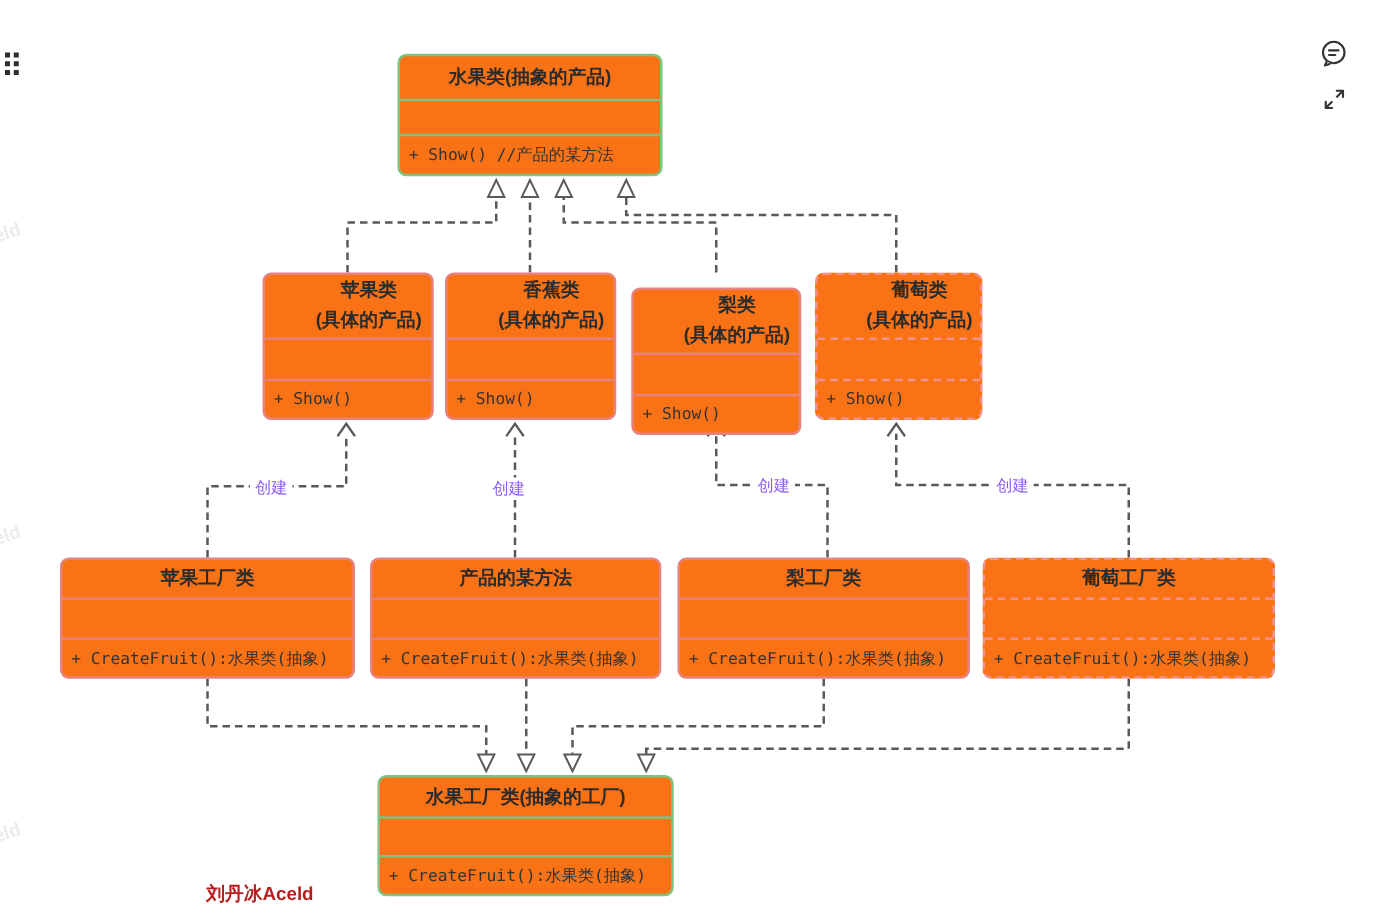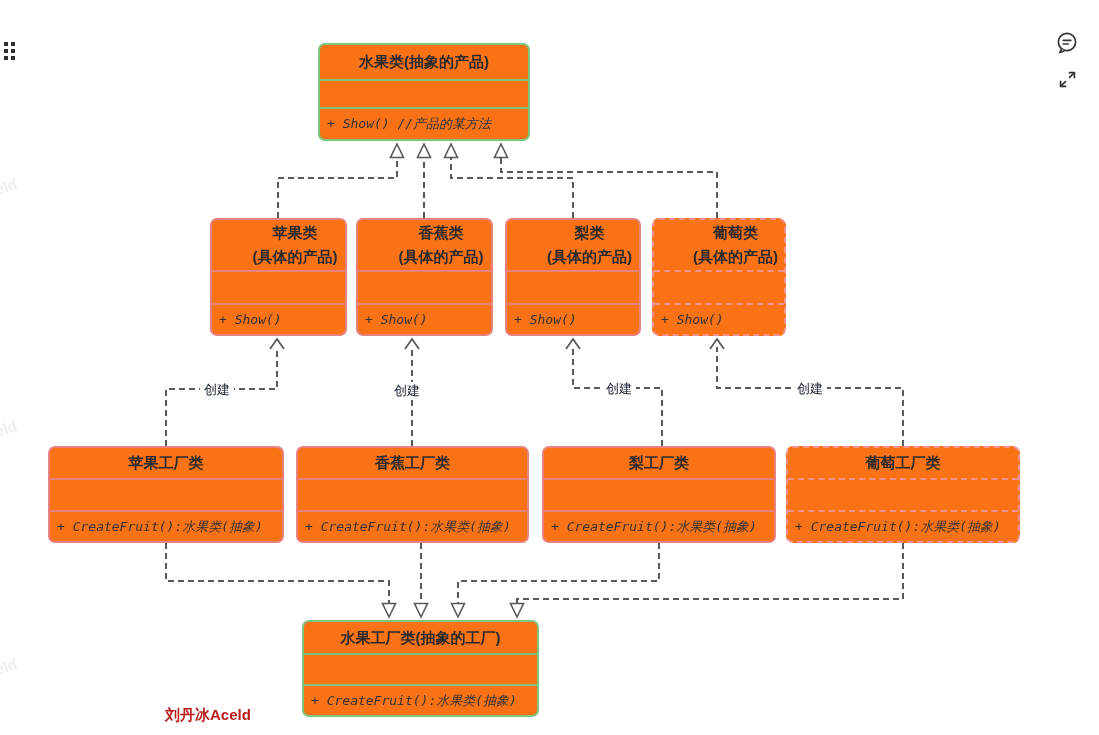--- a/index.html
+++ b/index.html
@@ -6,41 +6,41 @@
   #canvas{position:relative;width:1099px;height:735px;background:#fff;overflow:hidden;
           font-family:"Liberation Sans","DejaVu Sans",sans-serif;color:#2b2b2b;}
 
   
   .box{position:absolute;background:#f97316;border:2px solid var(--bc);border-radius:7px;
        box-sizing:border-box;display:flex;flex-direction:column;z-index:3;}
   .box.green{--bc:#7cc47f;}
   .box.red{--bc:#e8827e;}
   .box.dashed{--bc:#f0928f;border-style:dashed;}
   .cmp{box-sizing:border-box;}
-  .cmp + .cmp{border-top:2px solid var(--bc);font-style:italic;}
+  .cmp + .cmp{border-top:2px solid var(--bc);}
   .box.dashed .cmp + .cmp{border-top-style:dashed;}
   .cmp.title{display:flex;flex-direction:column;align-items:center;justify-content:center;
              font-weight:bold;font-size:15px;line-height:24px;flex:0 0 auto;}
   .cmp.empty{flex:1 1 auto;}
   .cmp.method{flex:0 0 auto;display:flex;align-items:center;padding-left:7px;
               font-family:"DejaVu Sans Mono","Liberation Mono",monospace;
               font-size:13px;color:#333;white-space:nowrap;}
   .b-top    .title{height:34px;}  .b-top    .method{height:32px;}
   .b-prod   .title{height:50px;padding-left:33px;}  .b-prod   .method{height:31px;text-align:right;}
   .b-fact   .title{height:30px;justify-content:center;}  .b-fact   .method{height:31px;}
   .b-bottom .title{height:31px;}  .b-bottom .method{height:31px;}
 
   
   #edges{position:absolute;left:0;top:0;z-index:1;}
   #edges path.line{fill:none;stroke:#595959;stroke-width:2;stroke-dasharray:6 4;}
   #edges polygon.tri{fill:#fff;stroke:#595959;stroke-width:1.6;}
   #edges polyline.chev{fill:none;stroke:#595959;stroke-width:1.8;}
 
   .edge-label{position:absolute;z-index:4;background:#fff;padding:0 4px;
-              font-size:13px;color:#0f172a;white-space:nowrap;}
+              font-size:13px;color:#8b5cf6;white-space:nowrap;}
 
   
   .icon{position:absolute;z-index:5;cursor:pointer;}
   #drag-handle{left:4px;top:42px;width:14px;height:17px;display:grid;
                grid-template-columns:4px 4px;grid-template-rows:4px 4px 4px;gap:3px;}
   #drag-handle span{background:#2f2f2f;width:4px;height:4px;}
 
   
   .wm-main{position:absolute;left:165px;top:706px;font-size:15px;font-weight:bold;
            color:#b91c1c;z-index:2;}
@@ -140,21 +140,21 @@
     <div class="cmp title">
       <span>香蕉类</span>
       <span>(具体的产品)</span>
     </div>
     <div class="cmp empty"></div>
     <div class="cmp method">
       <span>+ Show()</span>
     </div>
   </div>
 
-  <div class="box red b-prod" style="left:505px;top:218px;width:136px;height:118px">
+  <div class="box red b-prod" style="left:505px;top:230px;width:136px;height:118px">
     <div class="cmp title">
       <span>梨类</span>
       <span>(具体的产品)</span>
     </div>
     <div class="cmp empty"></div>
     <div class="cmp method">
       <span>+ Show()</span>
     </div>
   </div>
 
@@ -174,21 +174,21 @@
       <span>苹果工厂类</span>
     </div>
     <div class="cmp empty"></div>
     <div class="cmp method">
       <span>+ CreateFruit():水果类(抽象)</span>
     </div>
   </div>
 
   <div class="box red b-fact" style="left:296px;top:446px;width:233px;height:97px">
     <div class="cmp title">
-      <span>香蕉工厂类</span>
+      <span>产品的某方法</span>
     </div>
     <div class="cmp empty"></div>
     <div class="cmp method">
       <span>+ CreateFruit():水果类(抽象)</span>
     </div>
   </div>
 
   <div class="box red b-fact" style="left:542px;top:446px;width:234px;height:97px">
     <div class="cmp title">
       <span>梨工厂类</span>

